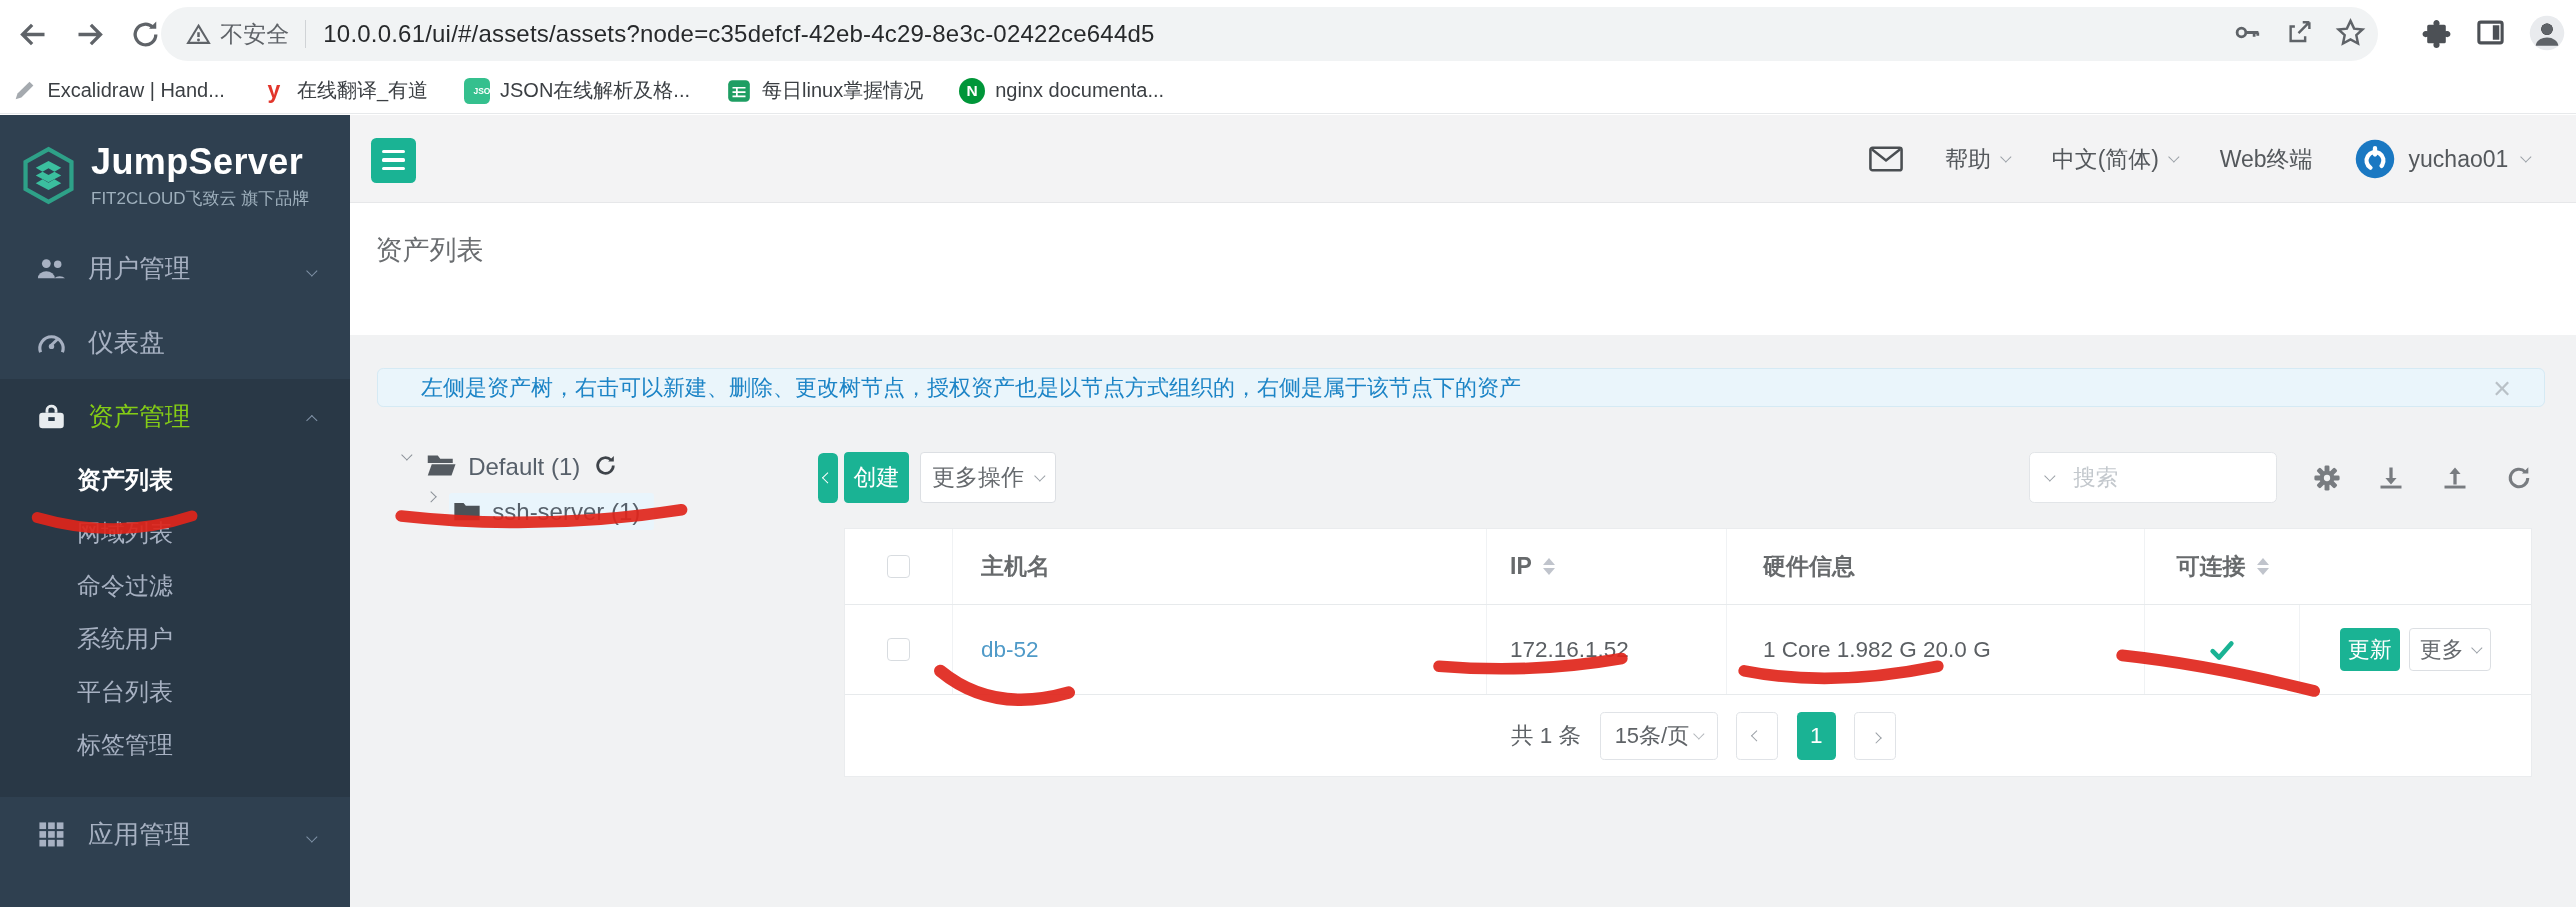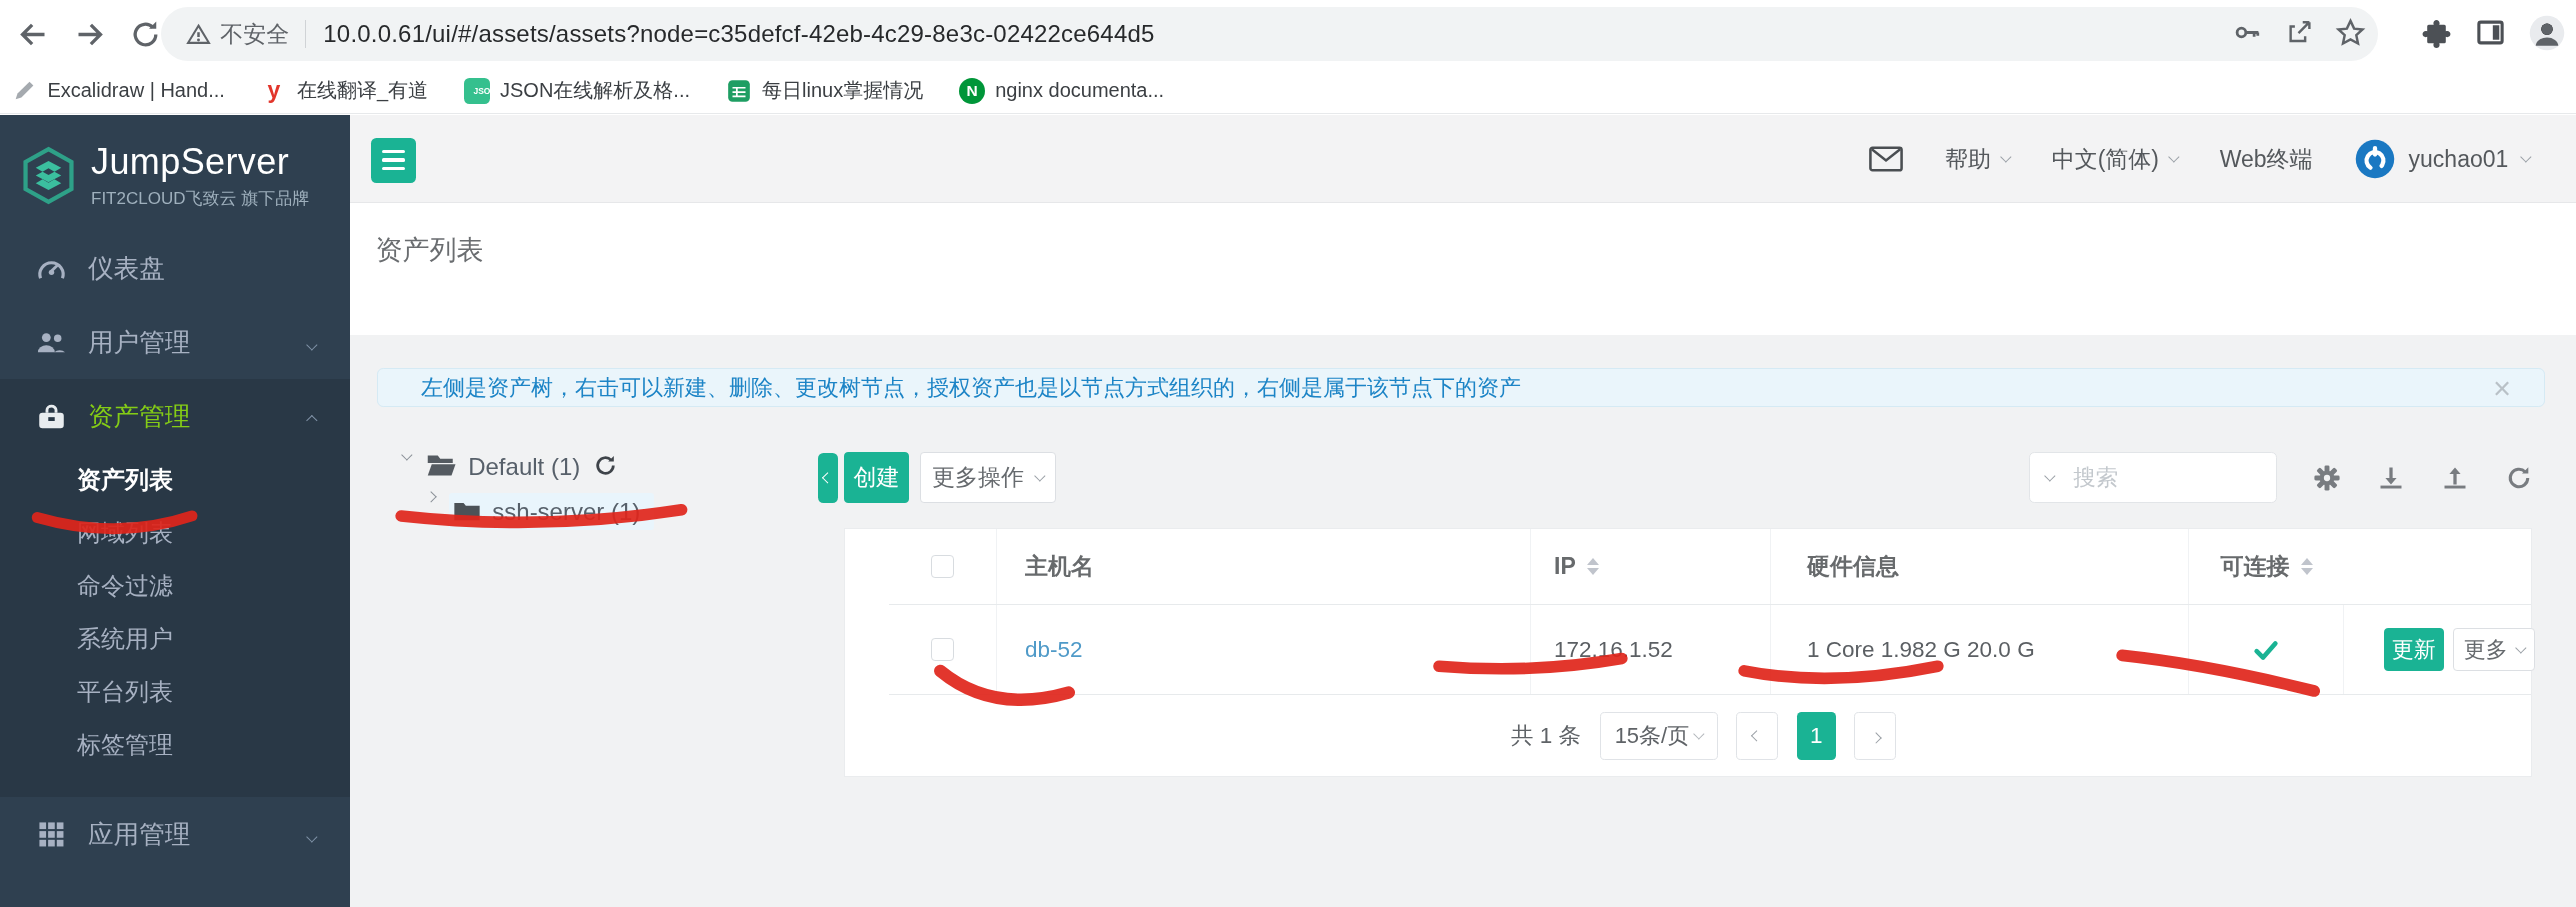--- a/index.html
+++ b/index.html
@@ -20,21 +20,21 @@
   .bookmarks-bar { position:absolute; left:0; top:68px; width:2576px; height:46px; background:#fff; border-bottom:0.8px solid #e7e9eb; display:flex; align-items:center; gap:36px; padding-left:12.4px; }
   .bm-item { display:flex; align-items:center; gap:10px; }
   .bm-label { font-size:20px; color:#3b3f43; white-space:nowrap; }
   .bm-ico { width:26px; height:26px; border-radius:5.4px; display:flex; align-items:center; justify-content:center; color:#fff; font-weight:bold; font-size:15.5px; }
   .bm-ico.json { font-size:8.5px; letter-spacing:0;padding-left:16px; }
   .bm-ico.nginx { border-radius:50%; }
 
   
   .sidebar { position:absolute; left:0; top:115px; width:350px; height:793px; background:#2f4050; }
   .logo-block { height:104px; padding:17px 0 0 23px; display:flex; align-items:center; gap:17px; }
-  .logo-text .t1 { color:#ffffff; font-size:36px; font-weight:normal; letter-spacing:0.4px; }
+  .logo-text .t1 { color:#ffffff; font-size:36px; font-weight:bold; letter-spacing:0.4px; }
   .logo-text .t2 { color:#9fb0bd; font-size:17px; margin-top:4.6px; white-space:nowrap; }
   .nav { margin-top:12.4px; }
   .nav-item { height:74px; display:flex; align-items:center; padding:0 28px 0 34px; color:#a7b1c2; font-size:25.6px; cursor:pointer; position:relative; }
   .nav-item .nico { width:34px; display:flex; justify-content:center; margin-right:20px; }
   .nav-item .nchev { position:absolute; right:34px; color:#8193a8; }
   .nav-section { background:#293846; }
   .nav-sub { height:53px; display:flex; align-items:center; padding-left:77px; color:#a7b1c2; font-size:24px; cursor:pointer; }
   .nav-sub.active { color:#ffffff; font-weight:bold; }
   .nav-section-pad { height:26px; }
 
@@ -68,21 +68,21 @@
   .create-btn { position:absolute; left:494px; top:117px; width:65px; height:51px; }
   .more-actions-btn { position:absolute; left:570px; top:117px; width:136px; height:51px; gap:12.4px; }
   .search-cluster { position:absolute; right:43px; top:117px; display:flex; align-items:center; gap:36px; }
   .search-box { width:248px; height:51px; background:#fff; border:0.8px solid #e2e5e8; border-radius:5.4px; display:flex; align-items:center; padding:0 15.5px; gap:20px; }
   .search-box input { border:none; outline:none; background:transparent; font-size:22.5px; color:#555; width:155px; font-family:inherit; }
   .search-box input::placeholder { color:#c3c8cd; }
   .tool-ico { display:flex; align-items:center; justify-content:center; cursor:pointer; color:#787c80; }
 
   
   .table-panel { position:absolute; left:494px; top:193px; width:1688px; height:249px; background:#fff; border:0.8px solid #eaecee; }
-  .tgrid { display:grid; grid-template-columns:108px 534px 240px 418px 155px 231px;margin-left:44px; }
+  .tgrid { display:grid; grid-template-columns:108px 534px 240px 418px 155px 231px; }
   .th-row { height:76px; border-bottom:0.8px solid #e7eaec; }
   .td-row { height:90px; border-bottom:0.8px solid #e7eaec; }
   .cell { display:flex; align-items:center; border-right:0.8px solid #f0f2f4; height:100%; }
   .cell:last-child { border-right:none; }
   .cell.center { justify-content:center; }
   .th-text { font-size:23px; color:#676a6c; font-weight:bold; }
   .td-text { font-size:22.5px; color:#5b5f63; }
   .pad1 { padding-left:28px; } .pad2 { padding-left:23px; } .pad3 { padding-left:36px; }
   .checkbox { width:23px; height:23px; border:1.5px solid #d8dce0; border-radius:3.9px; background:#fff; cursor:pointer; }
   .sort { display:inline-flex; flex-direction:column; margin-left:11px; gap:3.1px; }
@@ -224,39 +224,39 @@
         <path d="M15 43l8-4.5 7 4 7-4 8 4.5-15 8z" fill="#3bbf9f"></path>
       </svg>
       <span class="logo-text">
         <div class="t1">JumpServer</div>
         <div class="t2">FIT2CLOUD飞致云 旗下品牌</div>
       </span>
     </div>
     <div class="nav">
       <div class="nav-item">
         <span class="nico">
-          <svg width="31" height="31" viewBox="0 0 24 24">
-              <path d="M3.5 19.5a9 9 0 1 1 17 0" fill="none" stroke="#a7b1c2" stroke-width="2.4"></path>
-              <path d="M12 14l4.6-4.6" stroke="#a7b1c2" stroke-width="2.2"></path>
-              <circle cx="12" cy="15" r="2.1" fill="#a7b1c2"></circle>
-            </svg>
-        </span>
-        <span>仪表盘</span>
-      </div>
-      <div class="nav-item">
-        <span class="nico">
           <svg width="33" height="31" viewBox="0 0 24 24" fill="#a7b1c2">
               <circle cx="8" cy="8.2" r="3.4"></circle>
               <circle cx="16.8" cy="8.8" r="2.9"></circle>
               <path d="M1.5 19.5a6.5 5.4 0 0 1 13 0z"></path>
               <path d="M14.2 19.5a5.4 4.4 0 0 1 8.3 0z"></path>
             </svg>
         </span>
         <span>用户管理</span>
         <span class="nchev"><i class="chev sm down"></i></span>
+      </div>
+      <div class="nav-item">
+        <span class="nico">
+          <svg width="31" height="31" viewBox="0 0 24 24">
+              <path d="M3.5 19.5a9 9 0 1 1 17 0" fill="none" stroke="#a7b1c2" stroke-width="2.4"></path>
+              <path d="M12 14l4.6-4.6" stroke="#a7b1c2" stroke-width="2.2"></path>
+              <circle cx="12" cy="15" r="2.1" fill="#a7b1c2"></circle>
+            </svg>
+        </span>
+        <span>仪表盘</span>
       </div>
       <div class="nav-section">
         <div class="nav-item" style="color:#84cc16">
           <span class="nico">
             <svg width="31" height="31" viewBox="0 0 24 24">
                 <rect x="2.5" y="9" width="19" height="12" rx="2.5" fill="#e8ecef"></rect>
                 <path d="M8.5 9V7a3.5 3 0 0 1 7 0v2" fill="none" stroke="#e8ecef" stroke-width="2.2"></path>
                 <path d="M9.5 12.5h5v3h-5z" fill="#293846"></path>
               </svg>
           </span>

